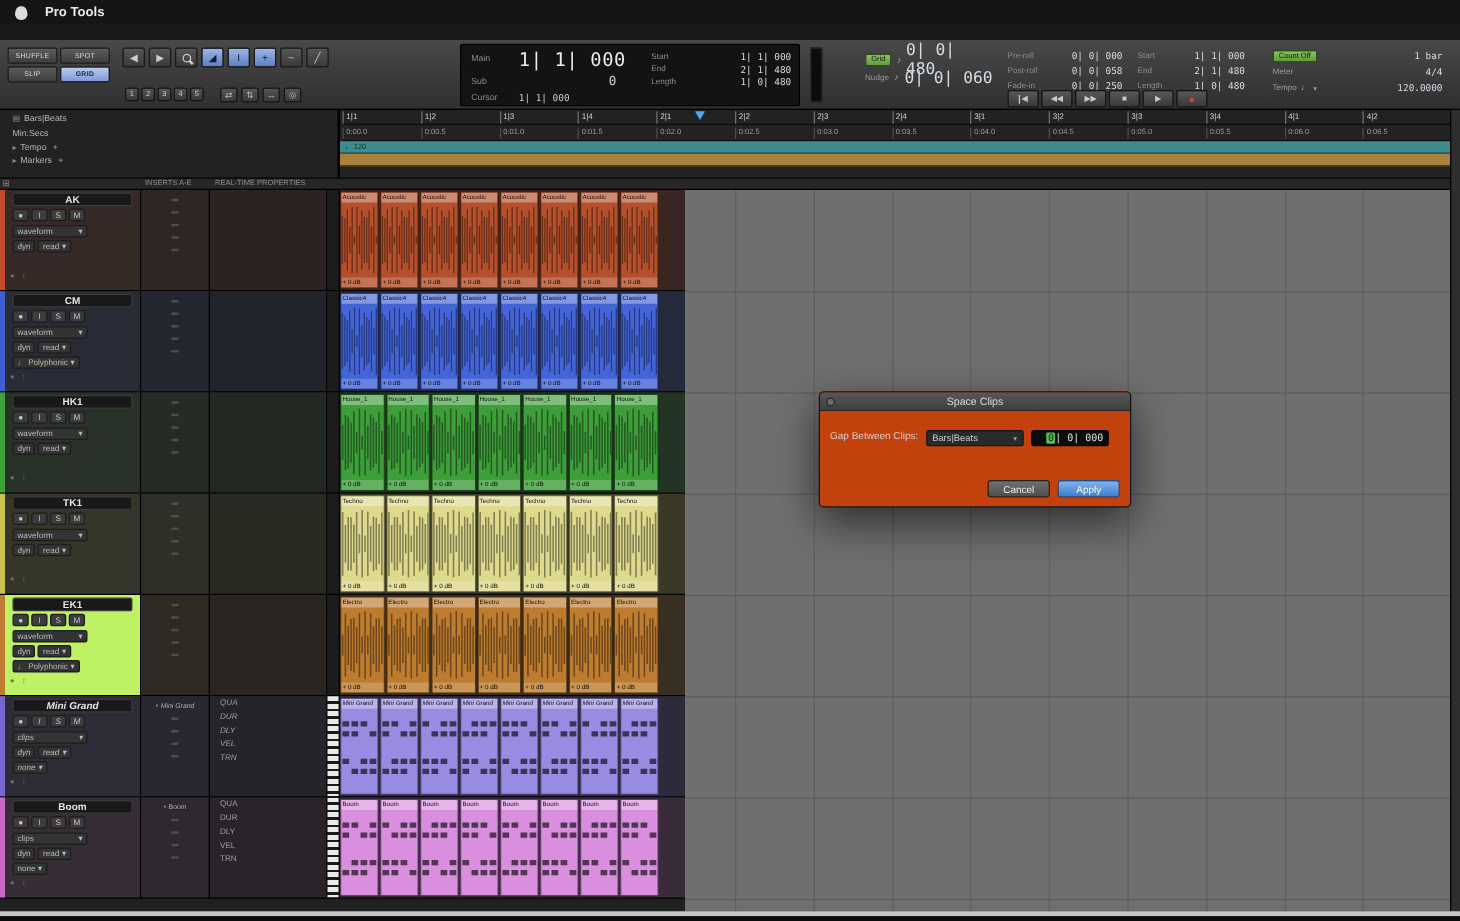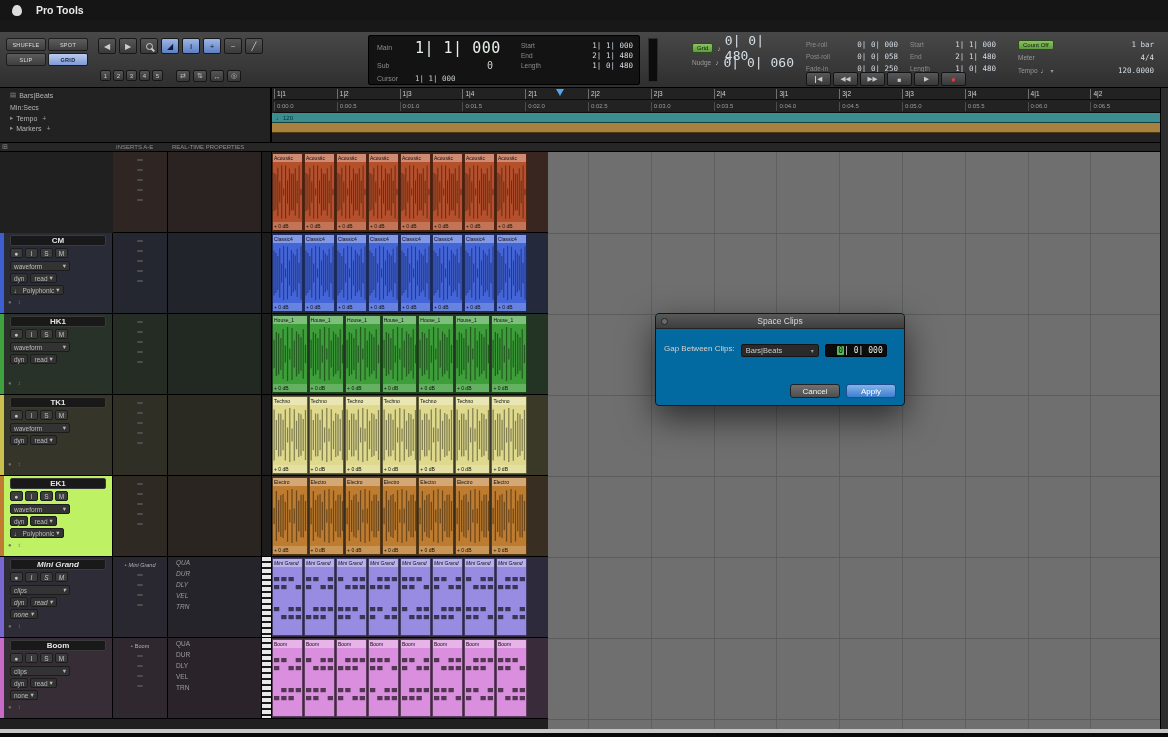--- a/index.html
+++ b/index.html
@@ -139,21 +139,21 @@
   .clip{position:absolute;top:1px;height:78px;border-radius:1px;overflow:hidden;border:1px solid rgba(0,0,0,.55)}
   .clip-head{height:8px;background:rgba(255,255,255,.34);color:#101010;font-size:5px;line-height:8px;padding-left:1px;
     white-space:nowrap;overflow:hidden}
   .clip-wave{position:absolute;left:0;right:0;top:8px;bottom:8px}
   .clip-wave.midi{bottom:0}
   .clip-wave svg{display:block;width:100%;height:100%}
   .clip-gain{position:absolute;left:0;right:0;bottom:0;height:8px;background:rgba(255,255,255,.2);color:#101010;
     font-size:5px;line-height:8px;padding-left:1px;white-space:nowrap;overflow:hidden}
 
   
-  .dialog{position:absolute;left:655px;top:313px;width:250px;height:93px;background:#0369a1;border:1px solid #161616;
+  .dialog{position:absolute;left:655px;top:313px;width:250px;height:93px;background:#c2410c;border:1px solid #161616;
     border-radius:4px;box-shadow:0 12px 34px rgba(0,0,0,.6)}
   .dlg-title{height:15px;background:linear-gradient(#585858,#3e3e3e);border-bottom:1px solid #242424;border-radius:4px 4px 0 0;
     color:#d8d8d8;font-size:8.5px;display:flex;align-items:center;justify-content:center;position:relative}
   .dlg-close{position:absolute;left:5px;top:4px;width:7px;height:7px;border-radius:50%;background:#6b6b6b;border:1px solid #262626}
   .dlg-row{display:flex;align-items:flex-start;gap:6px;padding:15px 8px 0}
   .dlg-label{font-size:8px;color:#d2d2d2;white-space:nowrap}
   .dlg-select{width:78px;height:13px;background:#2a2a2a;border:1px solid #141414;border-radius:2px;color:#ccc;font-size:7.5px;
     display:flex;align-items:center;justify-content:space-between;padding:0 4px;flex:0 0 auto}
   .dlg-value{width:62px;height:13px;background:#0c0c0c;border:1px solid #000;border-radius:2px;display:flex;align-items:center;
     justify-content:flex-end;padding:0 3px;font-family:"DejaVu Sans Mono",monospace;font-size:8px;color:#dde6dd;flex:0 0 auto}
@@ -393,20 +393,45 @@
       <div class="gline-h" style="top: 162px;"></div>
       <div class="gline-h" style="top: 243px;"></div>
       <div class="gline-h" style="top: 324px;"></div>
       <div class="gline-h" style="top: 405px;"></div>
       <div class="gline-h" style="top: 486px;"></div>
       <div class="gline-h" style="top: 567px;"></div>
     </div>
 
   <div id="tracks">
       <div class="track" style="top: 0px;">
+        <div class="t-ctrl" style="background: rgb(54, 42, 39);">
+          <div class="t-strip" style="background: rgb(193, 74, 46);"></div>
+          <div class="t-name">AK</div>
+          <div class="t-btns">
+            <div class="t-btn">●</div>
+            <div class="t-btn">I</div>
+            <div class="t-btn">S</div>
+            <div class="t-btn">M</div>
+          </div>
+          <div class="t-view">
+            <div>waveform</div>
+            <div>▾</div>
+          </div>
+          <div class="t-auto">
+            <div class="t-small">dyn</div>
+            <div class="t-small">
+              <div>read</div>
+              <div>▾</div>
+            </div>
+          </div>
+          <div class="t-extra">
+            <div>●</div>
+            <div>↕</div>
+          </div>
+        </div>
         <div class="t-ins" style="background: rgb(47, 37, 35);">
           <div class="ins-slot">
             <div class="ins-dot"></div>
           </div>
           <div class="ins-slot">
             <div class="ins-dot"></div>
           </div>
           <div class="ins-slot">
             <div class="ins-dot"></div>
           </div>

